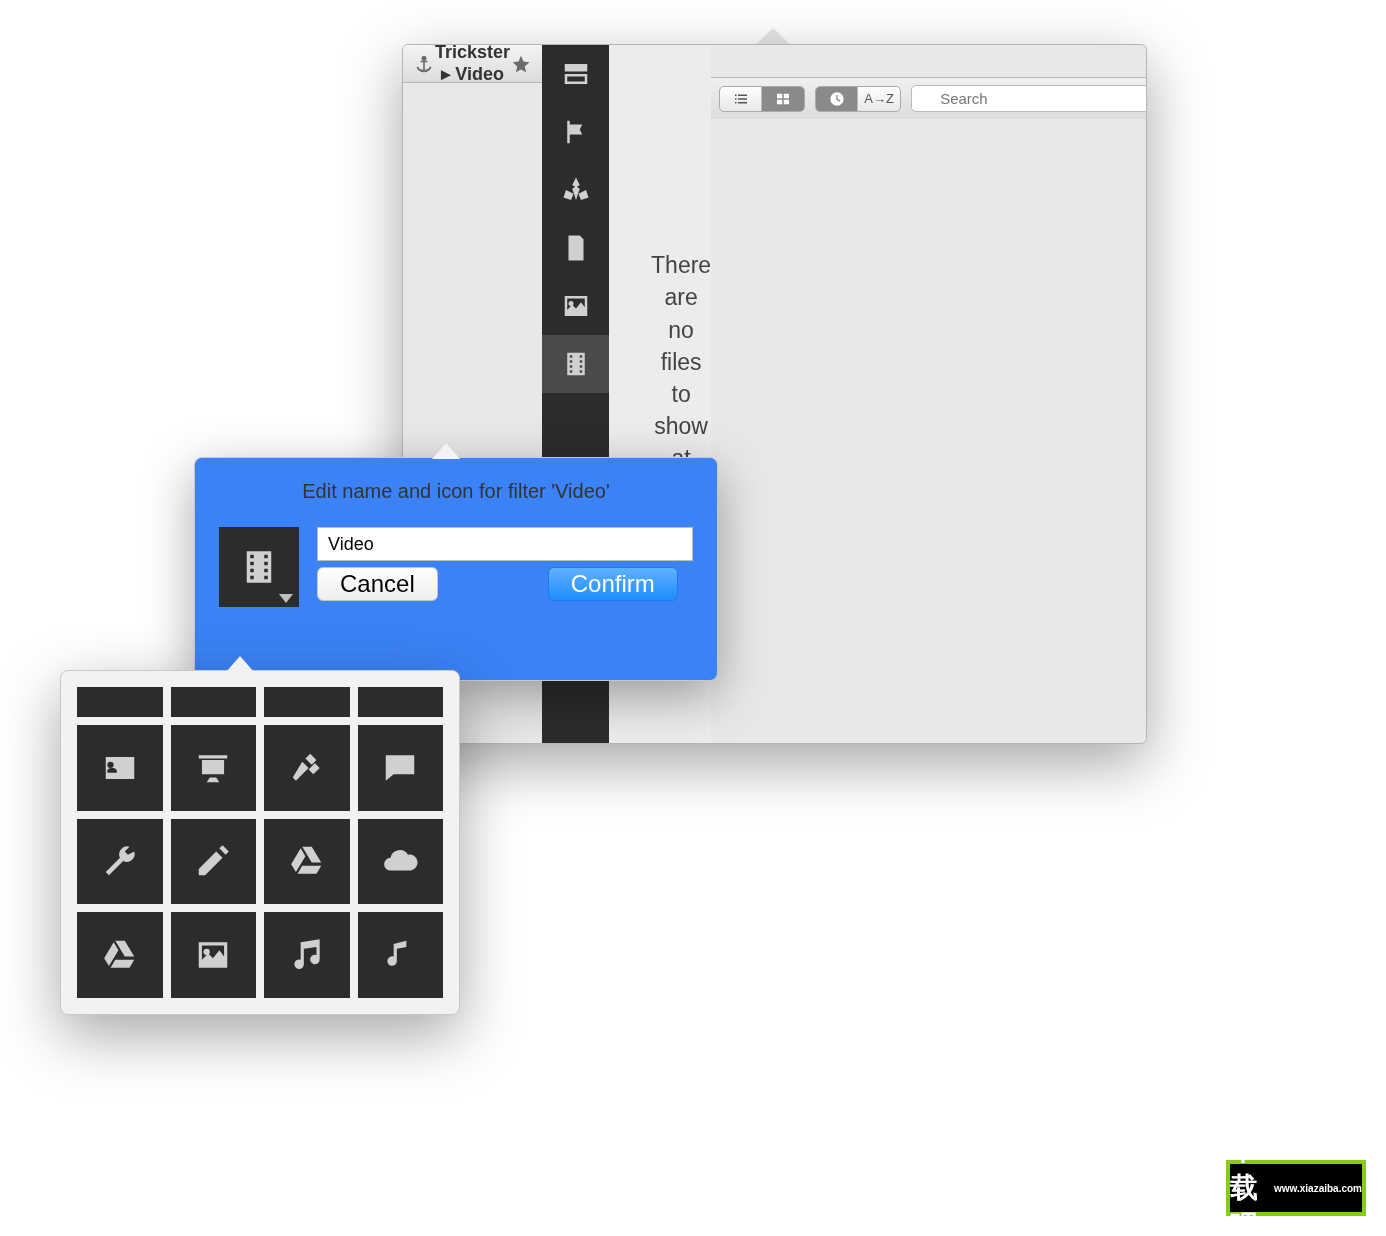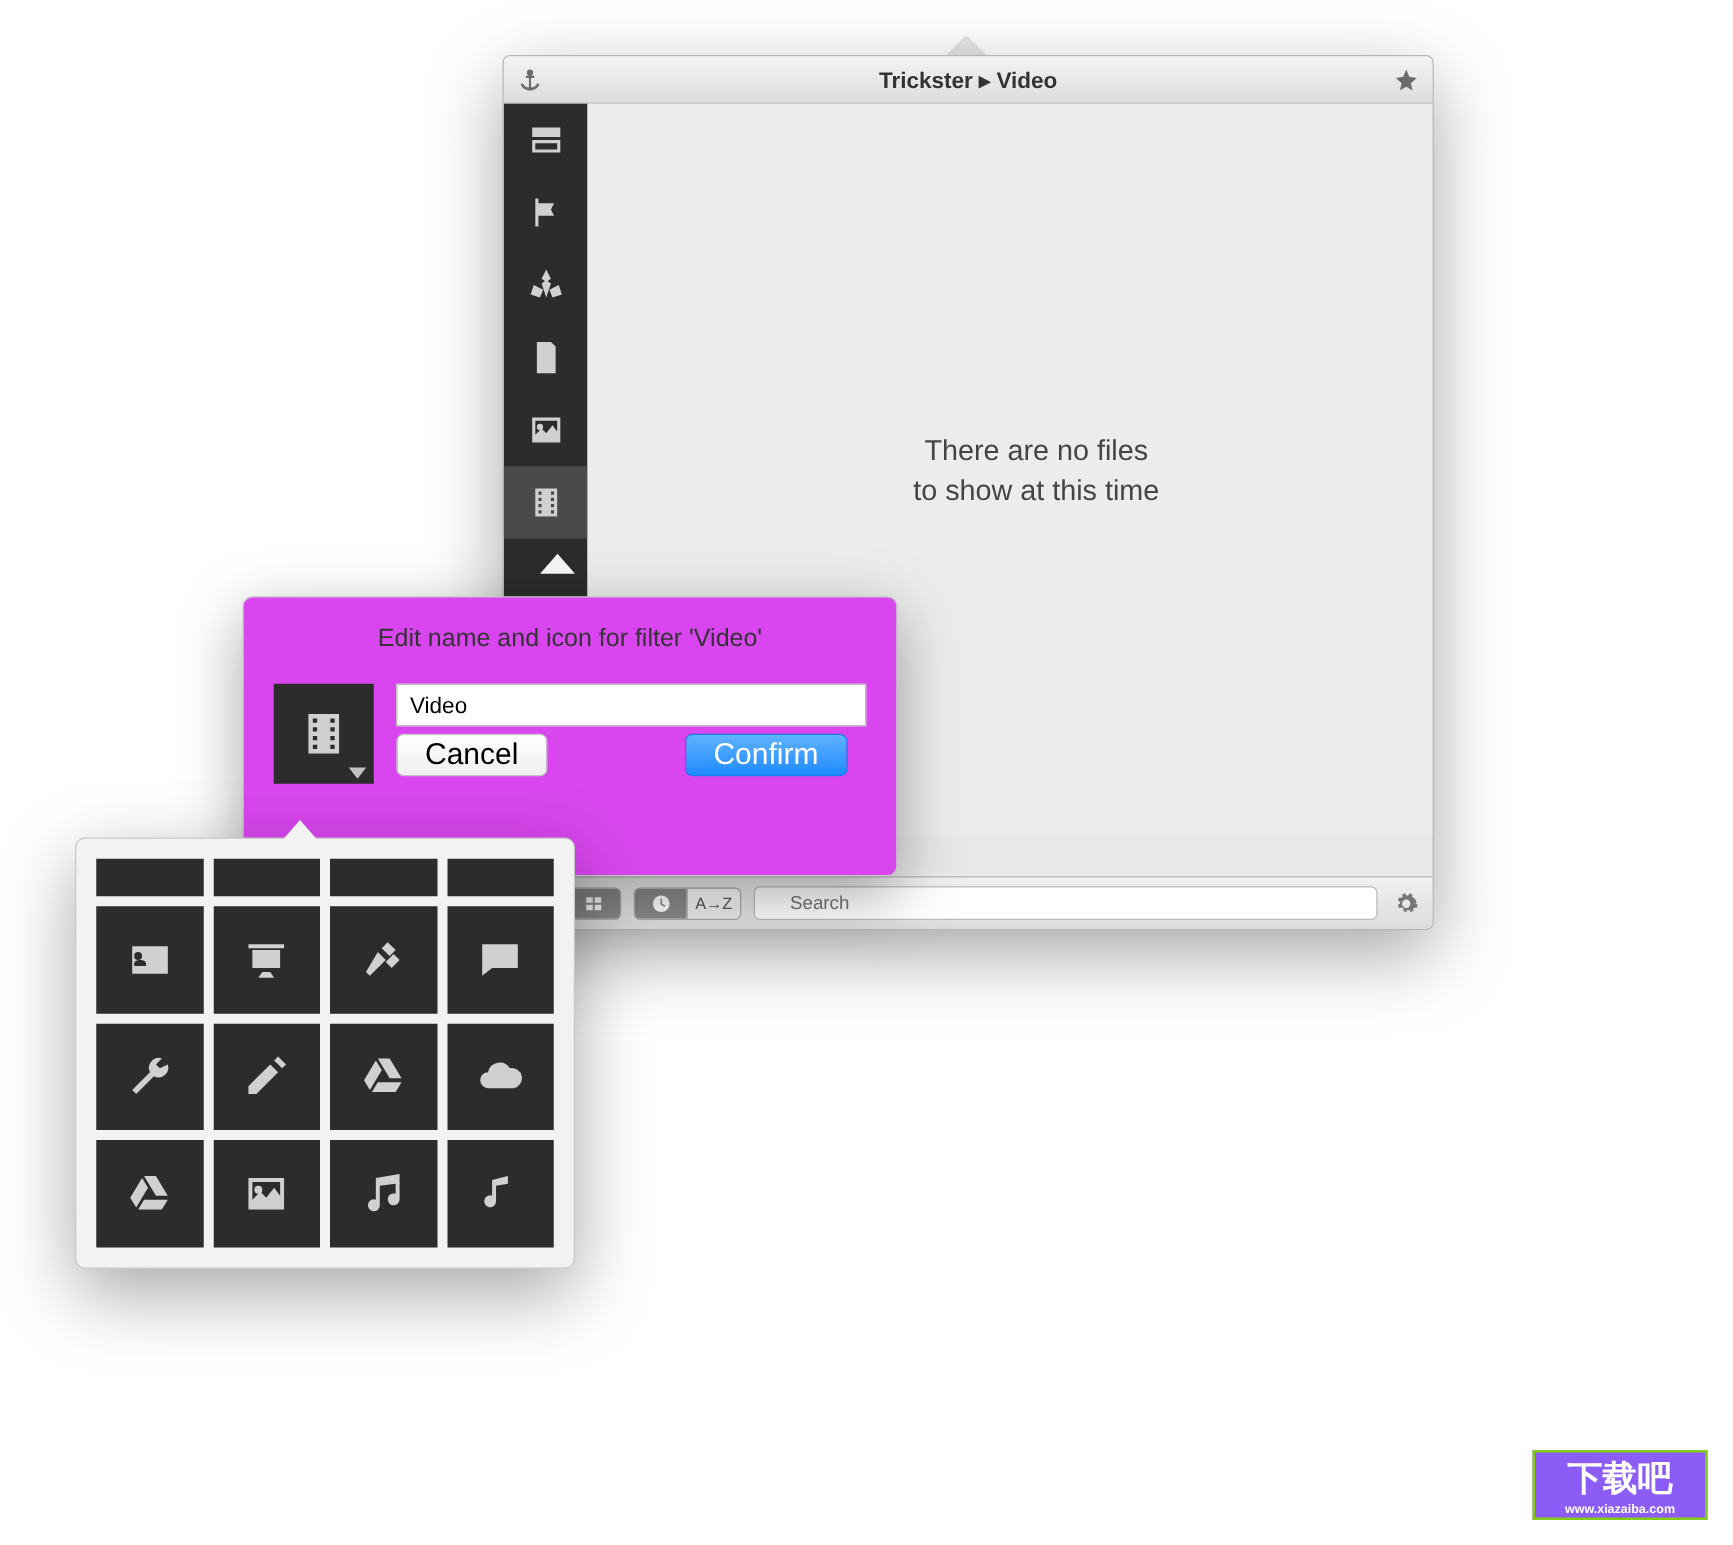--- a/index.html
+++ b/index.html
@@ -16,21 +16,21 @@
   position: absolute;
   left: 402px;
   top: 44px;
   width: 745px;
   height: 700px;
   background: #e8e8e8;
   border: 1px solid #b5b5b5;
   border-radius: 6px;
   box-shadow: 0 20px 60px rgba(0,0,0,0.35);
   display: flex;
-  flex-direction: column;
+  flex-direction: row;
   overflow: hidden;
 }
 
 
 .caret-top {
   position: absolute;
   left: 755px; top: 30px; width: 0; height: 0;
   border-left: 18px solid transparent;
   border-right: 18px solid transparent;
   border-bottom: 18px solid #e6e6e6;
@@ -138,24 +138,24 @@
 .search-wrap { flex: 1; position: relative; display:flex; align-items:center; }
 .search-wrap .sicon {
   position: absolute; left: 8px; color: #999; pointer-events:none;
 }
 .gear { width: 26px; color: #777; display:flex; align-items:center; justify-content:center; }
 
 
 .edit-popover {
   position: absolute;
   left: 194px;
-  top: 477px;
+  top: 457px;
   width: 524px;
   height: 224px;
-  background: #d946ef;
+  background: #3b82f6;
   border: 1px solid #c8c8c8;
   border-radius: 8px;
   box-shadow: 0 15px 50px rgba(0,0,0,0.35);
   padding: 22px 24px;
 }
 .edit-caret {
   position: absolute;
   left: 432px; top: 443px;
   width: 0; height: 0;
   border-left: 14px solid transparent;
@@ -248,26 +248,26 @@
   color: #d0d0d0;
   cursor: pointer;
 }
 .icon-cell.halfrow { height: 30px; aspect-ratio: auto; }
 .icon-cell svg { width: 38px; height: 38px; }
 
 .watermark {
   position: absolute;
   right: 20px; bottom: 20px;
   width: 140px; height: 56px;
-  background: #8b5cf6;
+  background: #000000;
   color: #fff;
   font-size: 28px;
   font-weight: bold;
-  display:flex; flex-direction:column; align-items:center; justify-content:center;
-  border: 2px solid #84cc16;
+  display:flex; flex-direction:row; align-items:center; justify-content:center;
+  border: 4px solid #84cc16;
 }
 .watermark small { font-size: 10px; font-weight: bold; }
 
 svg { fill: currentColor; }
 </style>
 </head>
 <body>
 
 <svg width="0" height="0" style="position:absolute">
   <symbol id="i-anchor" viewBox="0 0 24 24">

